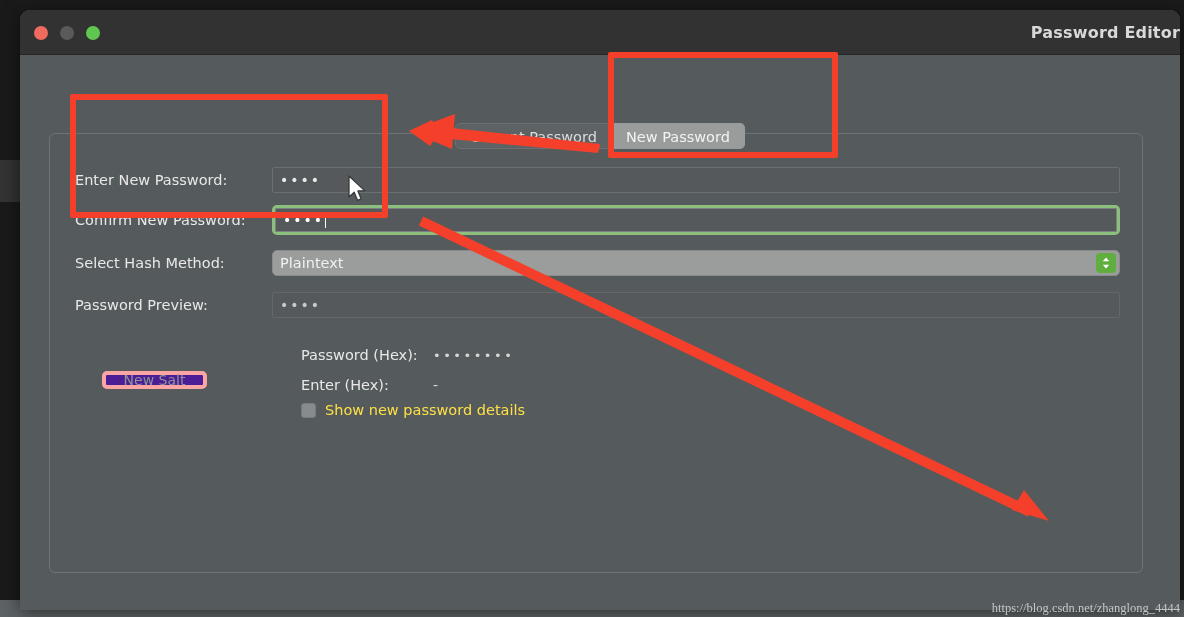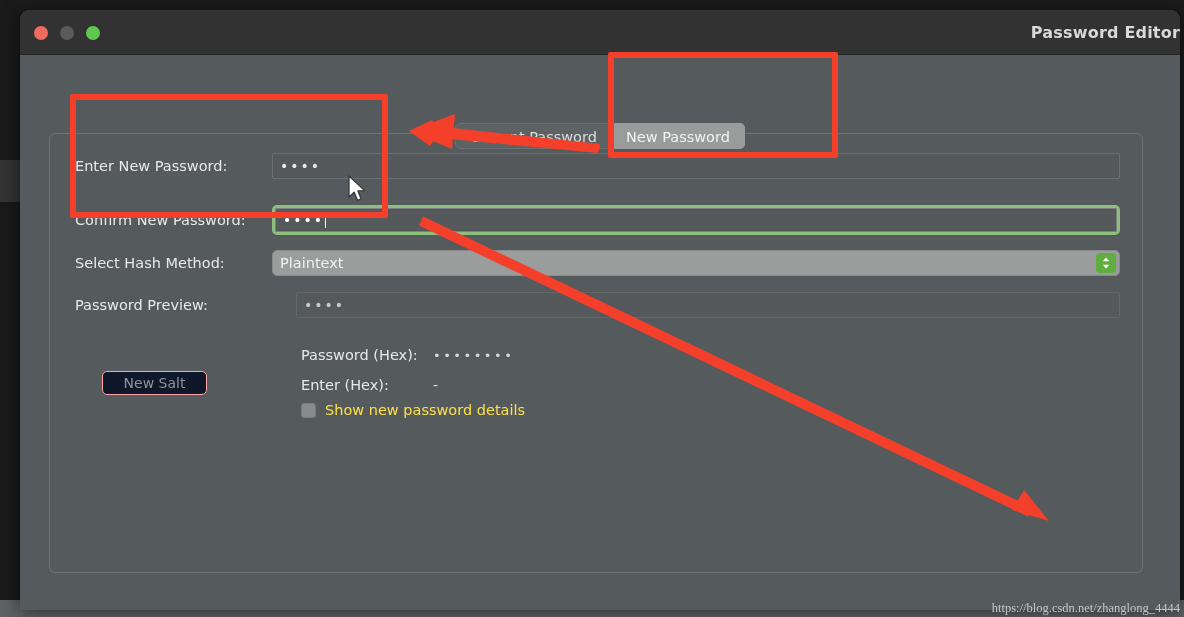--- a/index.html
+++ b/index.html
@@ -229,23 +229,23 @@
   .info-label { width: 132px; }
   .info-value { color: #d5d5d5; letter-spacing: 2.5px; font-size: 13px; }
   .info-value.dash { letter-spacing: 0; font-size: 14px; }
 
   
   #new-salt-btn {
     position: absolute;
     left: 52px;
     top: 237px;
     width: 105px;
-    height: 24px;
-    background: #0f172a;
-    border: 1px solid #fca5a5;
+    height: 18px;
+    background: #4c1d95;
+    border: 4px solid #fca5a5;
     border-radius: 5px;
     font-size: 14px;
     color: #8f9496;
     display: flex;
     align-items: center;
     justify-content: center;
     cursor: default;
   }
 
   
@@ -325,21 +325,21 @@
 
     <div id="body-area">
 
       <div id="tabbar">
         <div class="tab">Current Password</div>
         <div class="tab active">New Password</div>
       </div>
 
       <div id="panel">
 
-        <div class="row" style="top:16px;">
+        <div class="row" style="top:30px;">
           <div class="row-label">Enter New Password:</div>
           <div class="field">
             <span>••••</span>
           </div>
         </div>
 
         <div class="row" style="top:70px;">
           <div class="row-label">Confirm New Password:</div>
           <div class="field-wrap-focus">
             <div class="inner">
@@ -355,21 +355,21 @@
             <span>Plaintext</span>
             <span class="stepper">
               <svg width="12" height="16" viewBox="0 0 12 16">
                 <path d="M6 2.5 L9.2 6.2 L2.8 6.2 Z" fill="#ffffff"></path>
                 <path d="M6 13.5 L2.8 9.8 L9.2 9.8 Z" fill="#ffffff"></path>
               </svg>
             </span>
           </div>
         </div>
 
-        <div class="row" style="top:155px;gap:24px;">
+        <div class="row" style="top:155px;">
           <div class="row-label">Password Preview:</div>
           <div class="field readonly">
             <span>••••</span>
           </div>
         </div>
 
         <div id="new-salt-btn">New Salt</div>
 
         <div class="info-row" style="left:251px;top:209px;">
           <span class="info-label">Password (Hex):</span>

